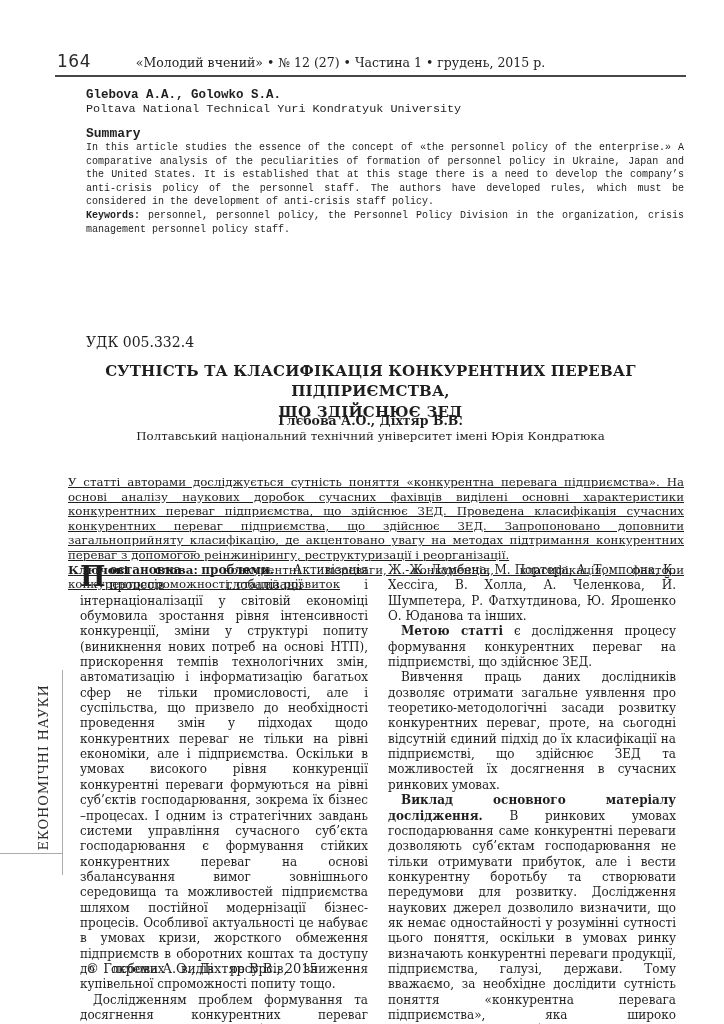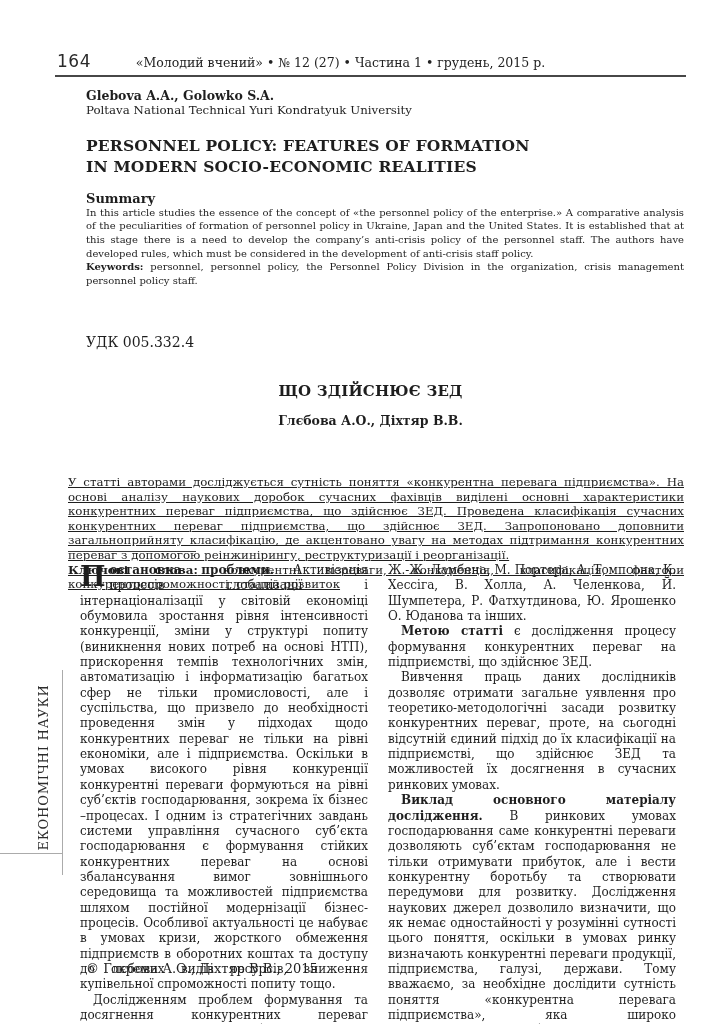--- a/index.html
+++ b/index.html
@@ -21,23 +21,23 @@
     position:absolute;left:2px;bottom:4px;
     font-family:"DejaVu Sans", sans-serif;
     font-size:17px;letter-spacing:0.5px;color:#2a2a2a;
   }
   .journal-line{
     position:absolute;left:0;right:60px;bottom:5px;
     text-align:center;
     font-size:12.5px;color:#222;
   }
   
-  .eng-block{position:absolute;left:86px;right:40px;top:88px;}
+  .eng-block{position:absolute;left:86px;right:40px;top:88px;font-family:Liberation Mono, monospace;}
   .eng-authors{margin:0;font-size:12.5px;font-weight:bold;}
-  .eng-affil{margin:0 0 18px 0;font-size:11.8px;}
+  .eng-affil{margin:0 0 10px 0;font-size:11.8px;}
   .eng-title{margin:0 0 13px 0;font-size:15.5px;font-weight:bold;line-height:1.38;letter-spacing:0.2px;}
   .summary-label{margin:0;font-size:13px;font-weight:bold;}
   .block-just{margin:0;font-size:10px;line-height:13.6px;text-align:justify;}
   
   .udc-line{position:absolute;left:86px;top:334px;font-size:14px;margin:0;}
   .ua-title{
     position:absolute;left:55px;right:38px;top:361px;margin:0;
     text-align:center;font-size:15px;font-weight:bold;line-height:1.35;letter-spacing:0.2px;
   }
   .ua-authors{position:absolute;left:55px;right:38px;top:413px;margin:0;text-align:center;font-size:12.5px;font-weight:bold;}
@@ -81,31 +81,31 @@
 <div class="page">
 
   <header class="page-header">
     <span class="page-number">164</span>
     <span class="journal-line">«Молодий вчений» • № 12 (27) • Частина 1 • грудень, 2015 р.</span>
   </header>
 
   <section class="eng-block">
     <p class="eng-authors">Glebova A.A., Golowko S.A.</p>
     <p class="eng-affil">Poltava National Technical Yuri Kondratyuk University</p>
-    <h1 class="eng-title"><span>PERSONNEL POLICY: FEATURES OF FORMATION</span><br><span>IN MODERN SOCIO-ECONOMIC REALITIES</span></h1>
     <p class="summary-label">Summary</p>
     <p class="block-just">In this article studies the essence of the concept of «the personnel policy of the enterprise.» A comparative analysis of the peculiarities of formation of personnel policy in Ukraine, Japan and the United States. It is established that at this stage there is a need to develop the company’s anti-crisis policy of the personnel staff. The authors have developed rules, which must be considered in the development of anti-crisis staff policy.</p>
     <p class="block-just"><span class="lead-bold">Keywords:</span><span> personnel, personnel policy, the Personnel Policy Division in the organization, crisis management personnel policy staff.</span></p>
   </section>
 
   <p class="udc-line">УДК 005.332.4</p>
 
-  <h2 class="ua-title"><br><span>ЩО ЗДІЙСНЮЄ ЗЕД</span></h2>
+  <h2 class="ua-title"><span>СУТНІСТЬ ТА КЛАСИФІКАЦІЯ КОНКУРЕНТНИХ ПЕРЕВАГ ПІДПРИЄМСТВА,</span><br><span>ЩО ЗДІЙСНЮЄ ЗЕД</span></h2>
 
   <p class="ua-authors">Глєбова А.О., Діхтяр В.В.</p>
+  <p class="ua-affil">Полтавський національний технічний університет імені Юрія Кондратюка</p>
 
   <section class="ua-abstract">
     <p class="abs-just">У статті авторами досліджується сутність поняття «конкурентна перевага підприємства». На основі аналізу наукових доробок сучасних фахівців виділені основні характеристики конкурентних переваг підприємства, що здійснює ЗЕД. Проведена класифікація сучасних конкурентних переваг підприємства, що здійснює ЗЕД. Запропоновано доповнити загальноприйняту класифікацію, де акцентовано увагу на методах підтримання конкурентних переваг з допомогою реінжинірингу, реструктуризації і реорганізації.</p>
     <p class="abs-just"><span class="lead-bold">Ключові слова:</span><span> конкурентні переваги, конкуренція, класифікація, фактори конкурентоспроможності, сталий розвиток</span></p>
   </section>
 
   <div class="footnote-rule"></div>
 
   <section class="columns">
     <div class="col">

